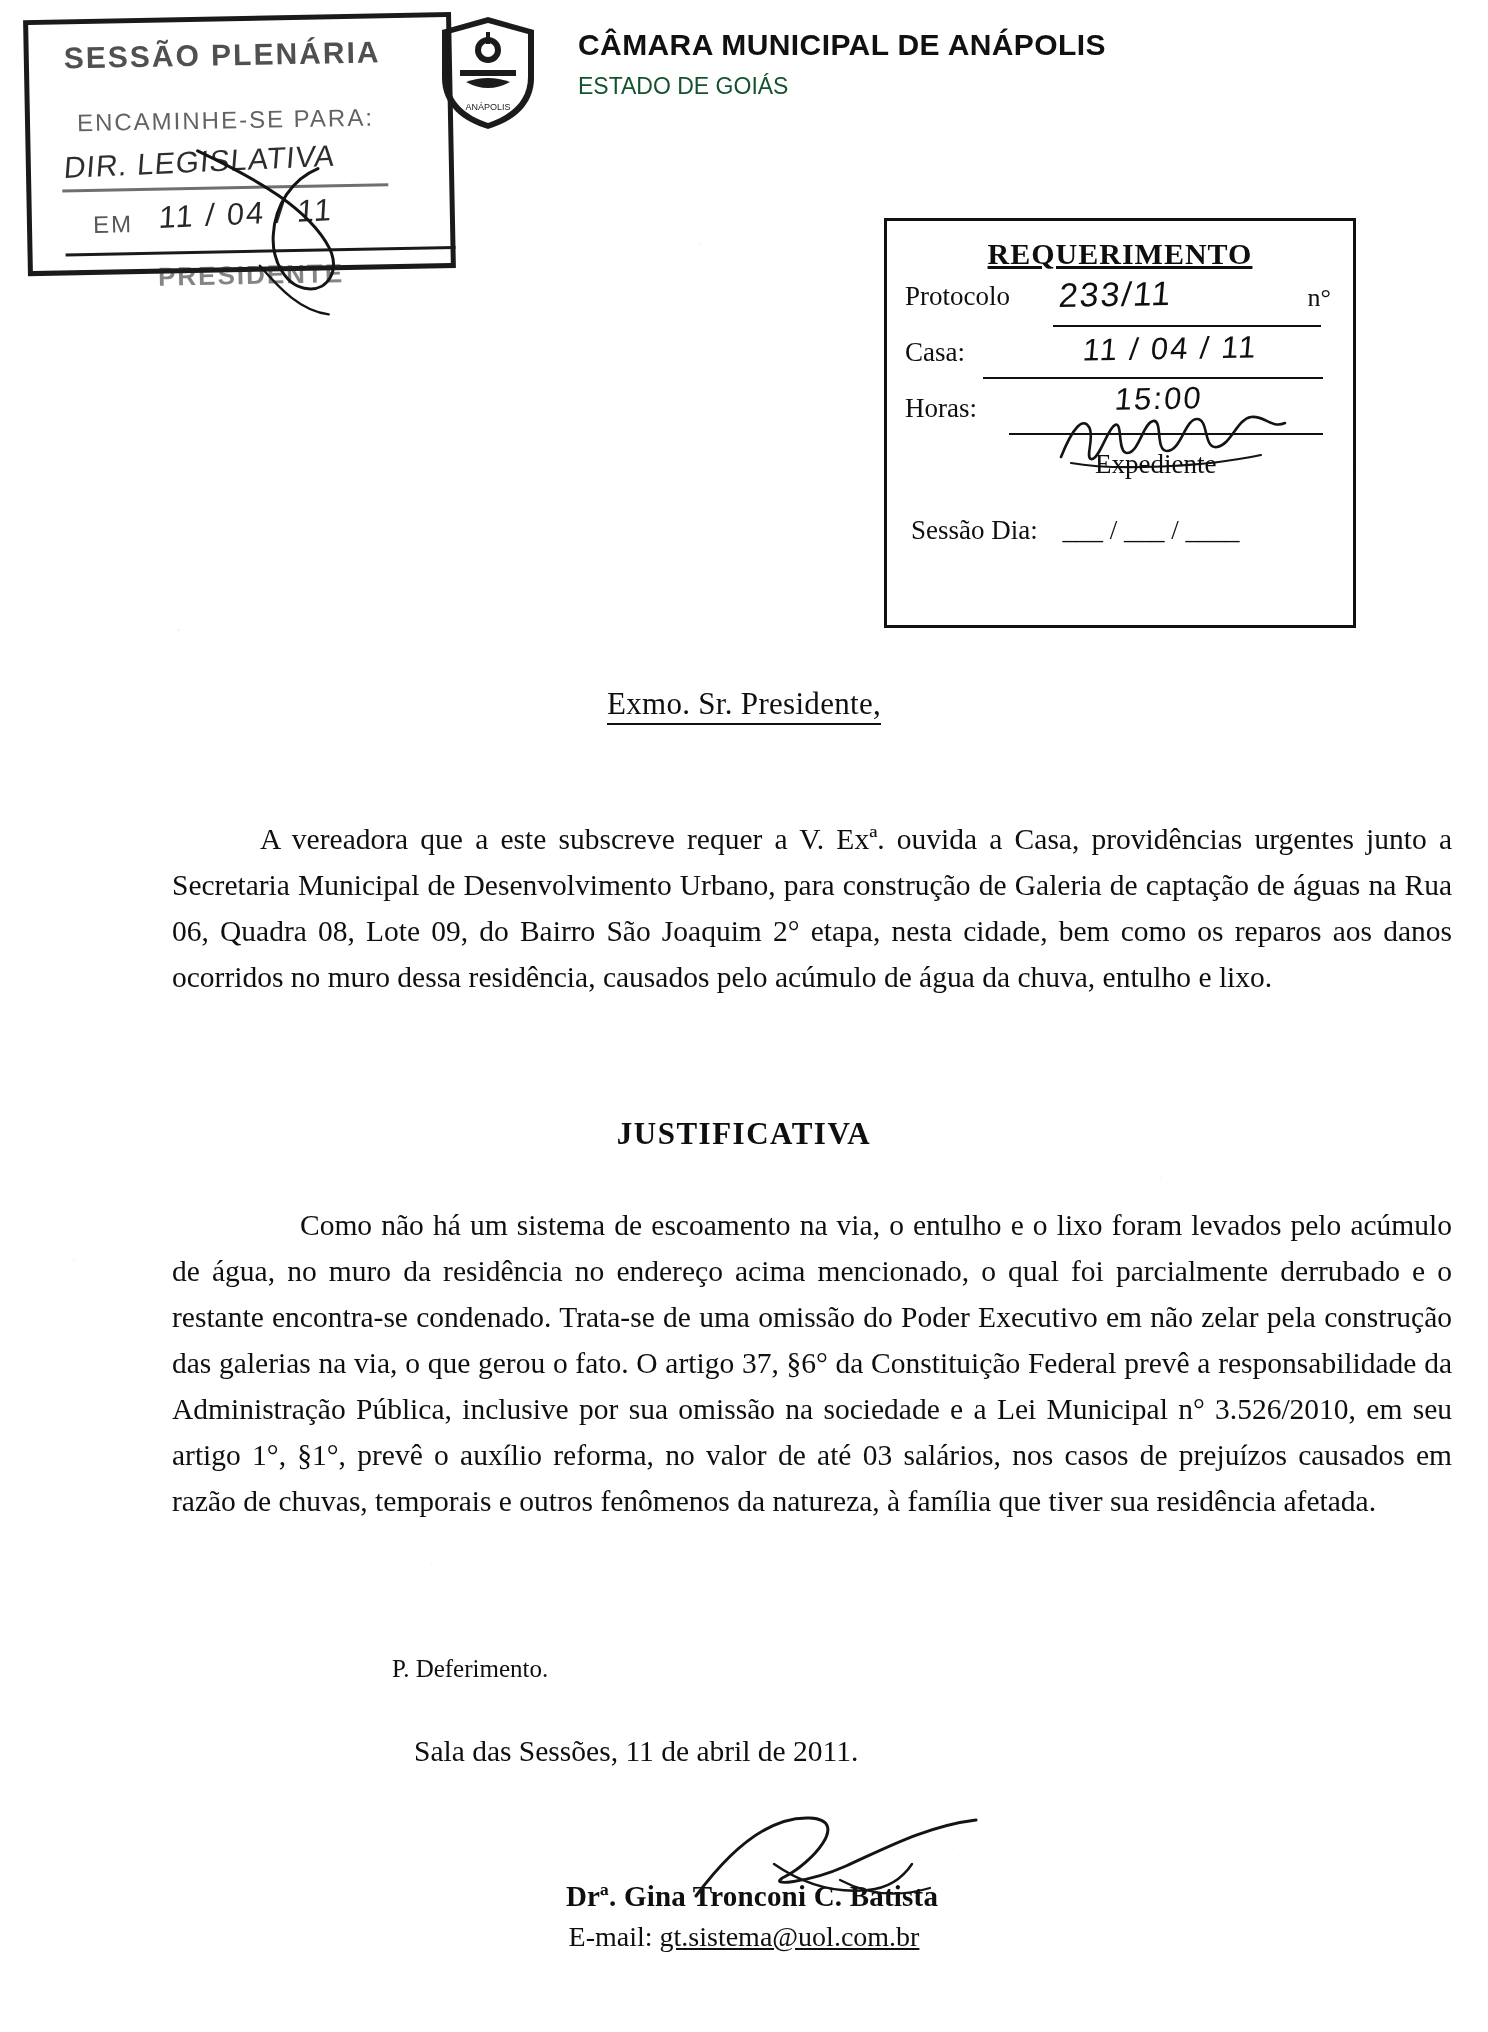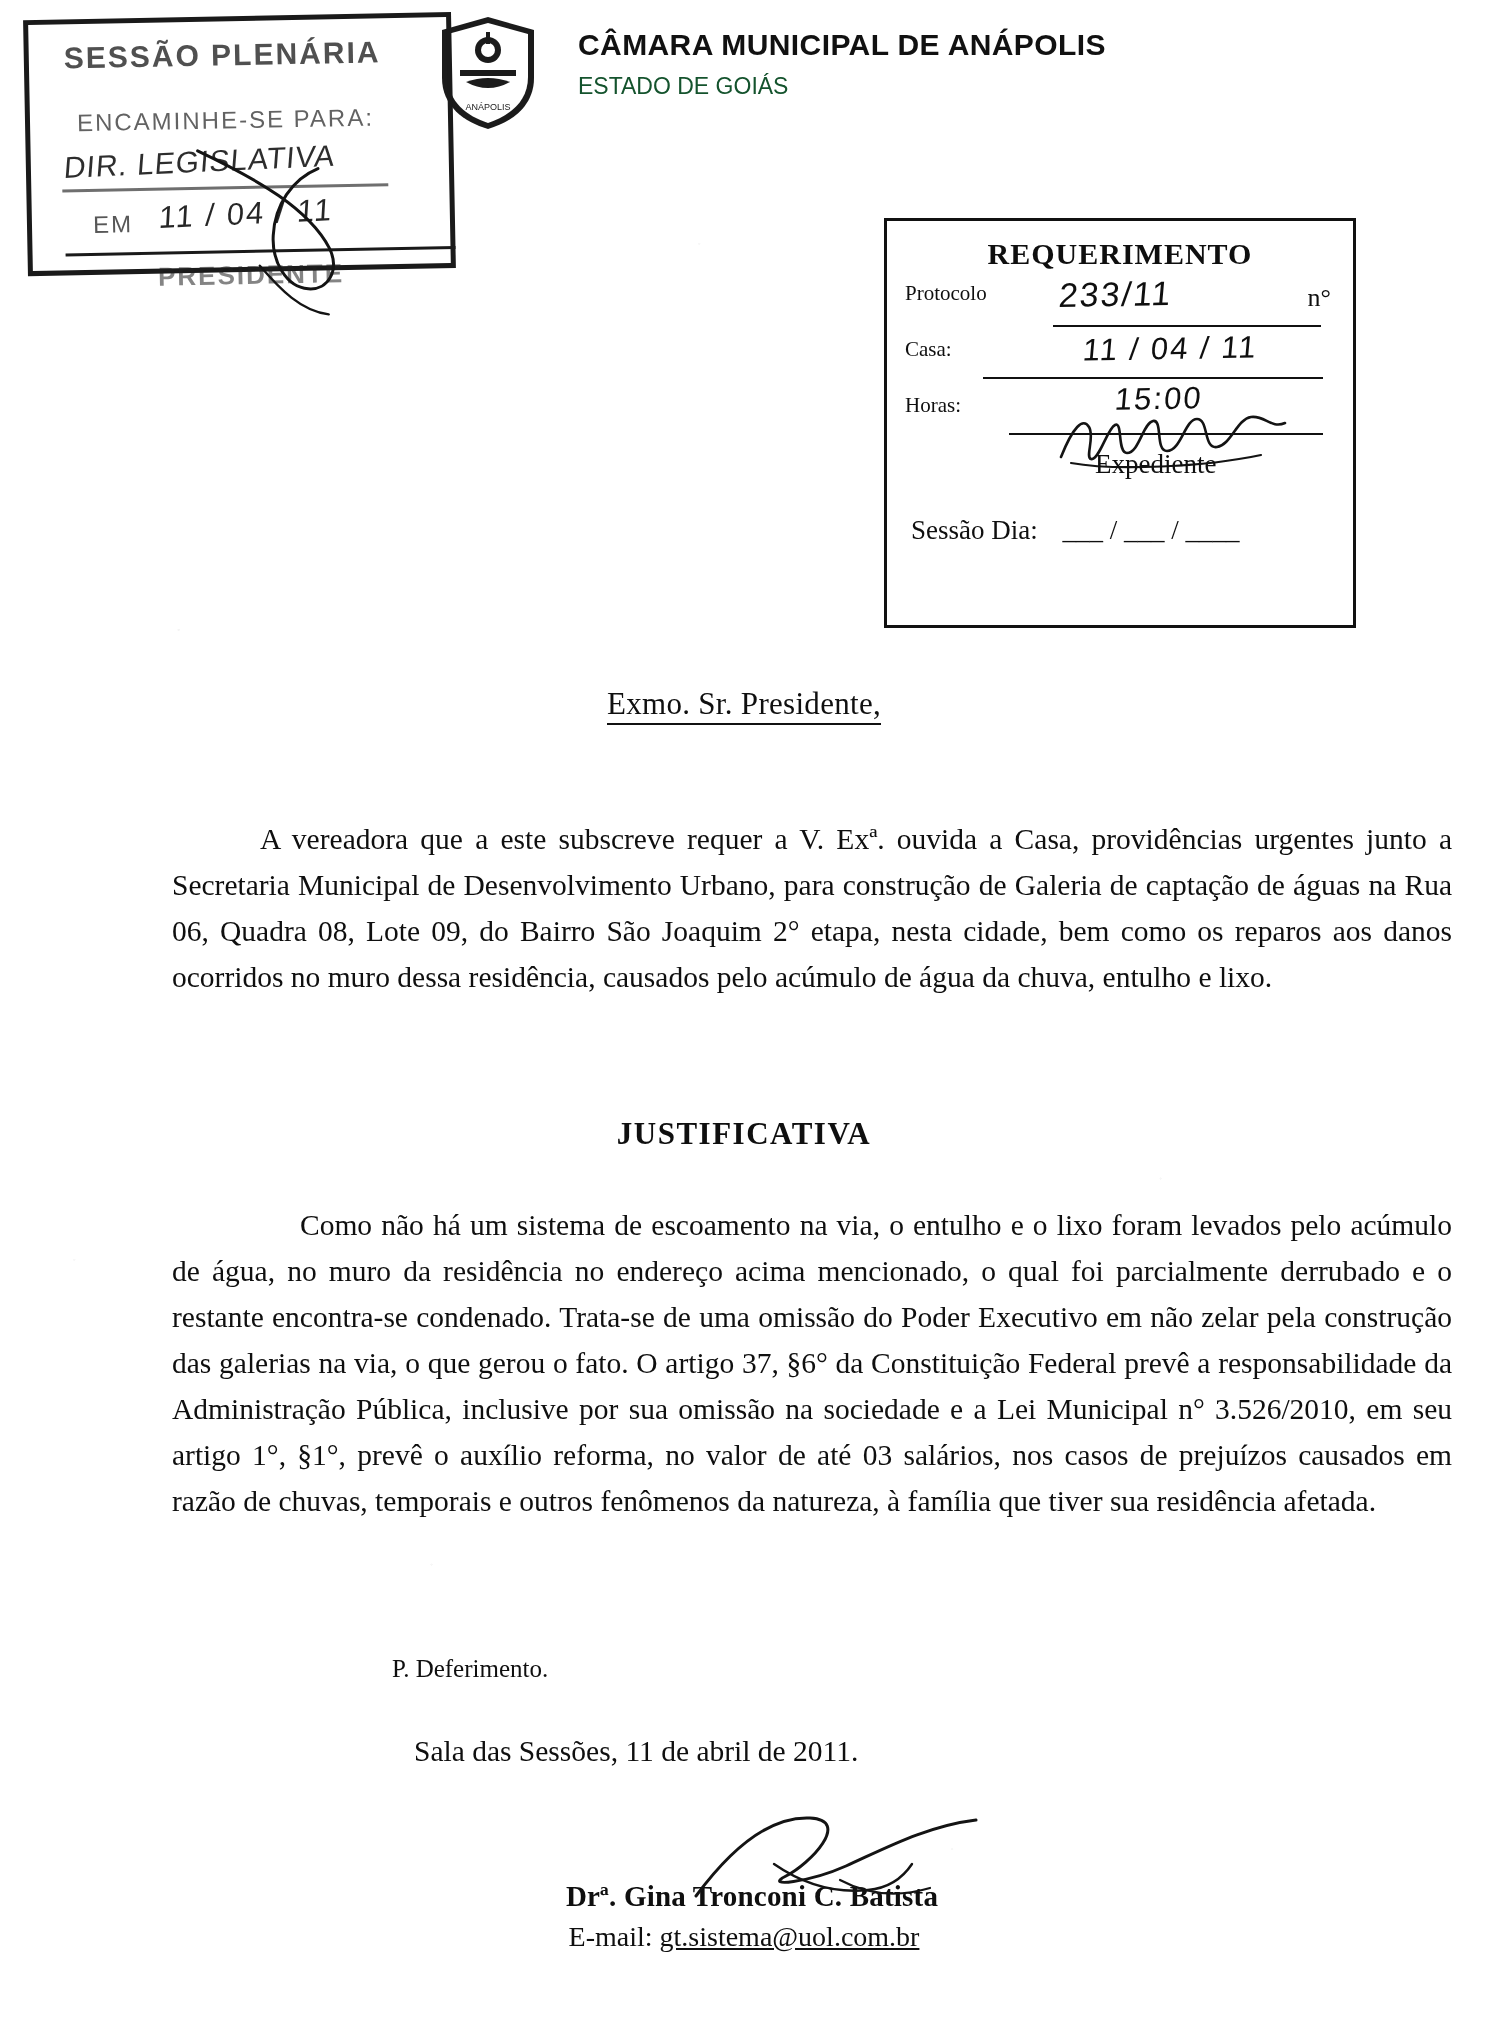--- a/index.html
+++ b/index.html
@@ -161,24 +161,25 @@
     border: 3px solid #111;
     box-sizing: border-box;
     background: transparent;
   }
   .protocol-title {
     text-align: center;
     font-weight: bold;
     font-size: 30px;
     letter-spacing: 1px;
     margin-top: 16px;
+    text-decoration: underline;
   }
   .protocol-row {
     position: relative;
-    font-size: 21px;
+    font-size: 27px;
     margin: 10px 0 0 18px;
     height: 46px;
   }
   .protocol-underline {
     position: absolute;
     height: 2px;
     background: #111;
   }
   .hand {
     font-family: "Liberation Sans", sans-serif;

